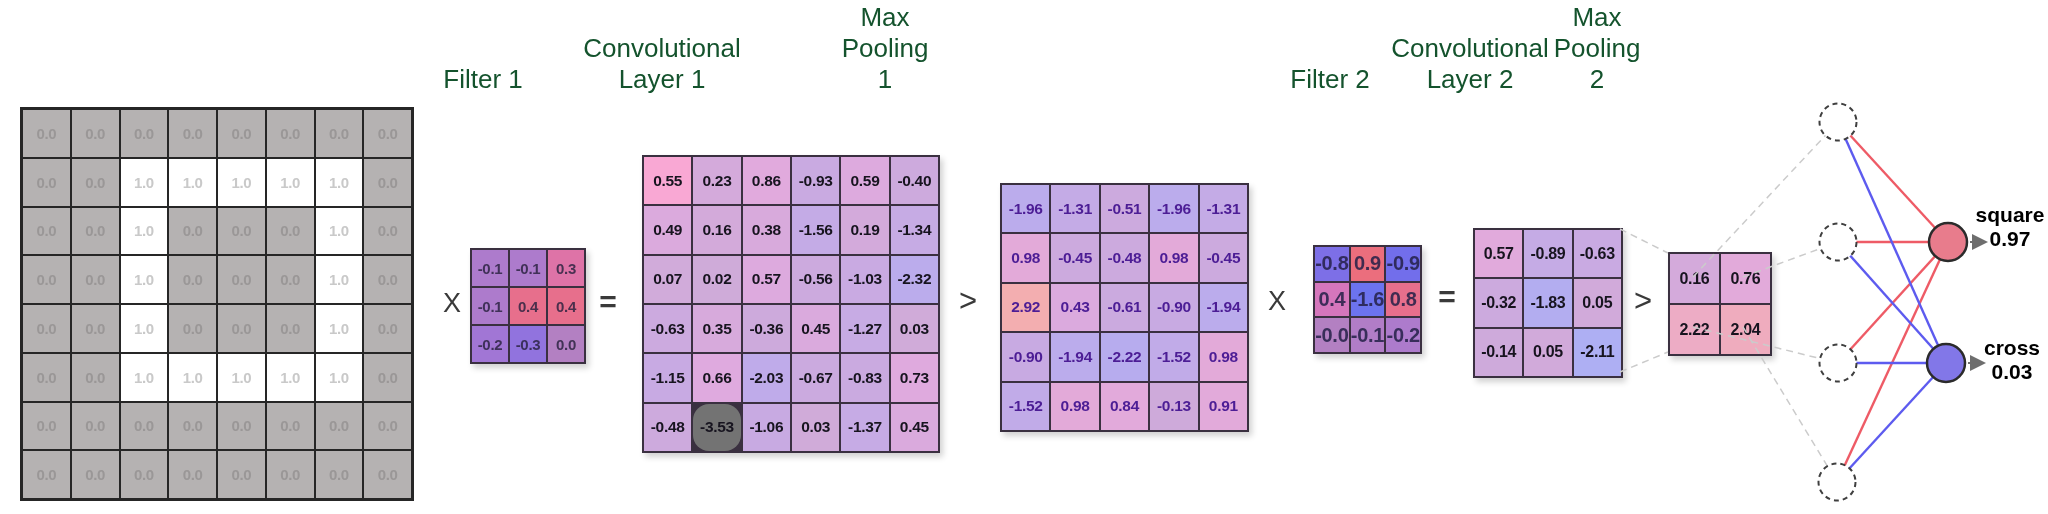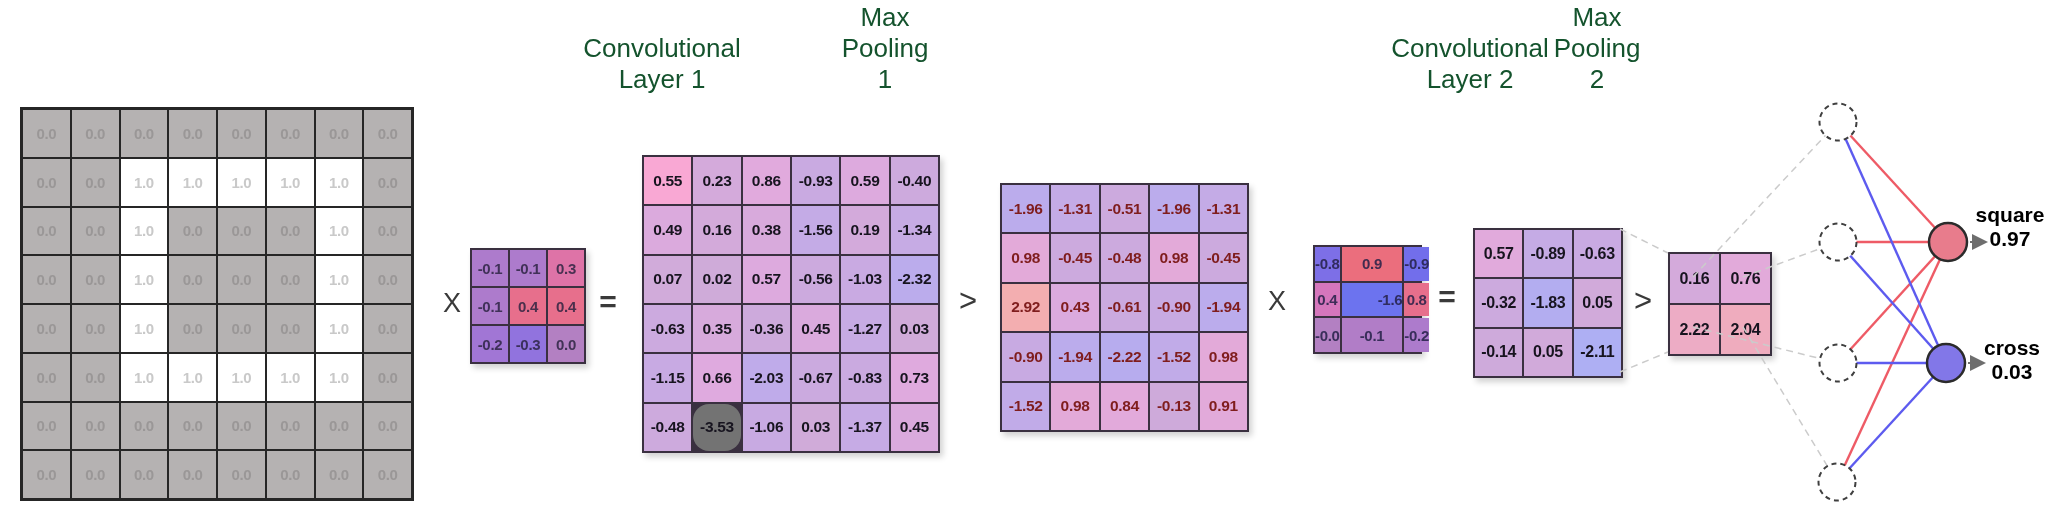--- a/index.html
+++ b/index.html
@@ -52,26 +52,26 @@
     font-size:15px; font-weight:600; color:rgba(40,33,62,0.82);
   }
   #conv1-grid{
     left:642px; top:155px; width:294px; height:294px;
     grid-template-columns:repeat(6,1fr);
     font-size:15.5px; font-weight:700; color:#17141f;
   }
   #pool1-grid{
     left:1000px; top:183px; width:245px; height:245px;
     grid-template-columns:repeat(5,1fr);
-    font-size:15.5px; font-weight:700; color:#7f1d1d;
+    font-size:15.5px; font-weight:700; color:#4c1d95;
   }
   #filter2-grid{
     left:1313px; top:245px; width:105px; height:105px;
     grid-template-columns:repeat(3,1fr);
-    font-size:15px; font-weight:600; color:rgba(35,32,70,0.85);
+    font-size:20px; font-weight:600; color:rgba(35,32,70,0.85);
   }
   #conv2-grid{
     left:1473px; top:228px; width:146px; height:146px;
     grid-template-columns:repeat(3,1fr);
     font-size:16px; font-weight:700; color:#17141f;
   }
   #pool2-grid{
     left:1668px; top:252px; width:100px; height:100px;
     grid-template-columns:repeat(2,1fr);
     font-size:16px; font-weight:700; color:#17141f;
@@ -89,25 +89,27 @@
     font-weight:700; font-size:21px; line-height:24px; color:#000;
   }
   .lbl-square{left:1968px; top:203px;}
   .lbl-cross{left:1970px; top:336px;}
 </style>
 </head>
 <body>
 
 <div class="canvas">
 
+  <div class="hdr h-f1">Filter 1</div>
   <div class="hdr h-c1">Convolutional
 Layer 1</div>
   <div class="hdr h-p1">Max
 Pooling
 1</div>
+  <div class="hdr h-f2">Filter 2</div>
   <div class="hdr h-c2">Convolutional
 Layer 2</div>
   <div class="hdr h-p2">Max
 Pooling
 2</div>
 
   <div class="op op-x1">X</div>
   <div class="op op-eq1">=</div>
   <div class="op op-gt1">&gt;</div>
   <div class="op op-x2">X</div>
@@ -254,21 +256,21 @@
       <div class="cell" style="background: rgb(227, 170, 217);">0.98</div>
       <div class="cell" style="background: rgb(226, 170, 219);">0.84</div>
       <div class="cell" style="background: rgb(206, 170, 218);">-0.13</div>
       <div class="cell" style="background: rgb(226, 170, 218);">0.91</div>
     </div>
   <div id="filter2-grid" class="grid">
       <div class="cell" style="background: rgb(125, 111, 231);">-0.8</div>
       <div class="cell" style="background: rgb(235, 110, 125);">0.9</div>
       <div class="cell" style="background: rgb(114, 110, 235);">-0.9</div>
       <div class="cell" style="background: rgb(213, 118, 188);">0.4</div>
-      <div class="cell" style="background: rgb(108, 115, 239); padding-left: 36px;">-1.6</div>
+      <div class="cell" style="background: rgb(108, 115, 239);">-1.6</div>
       <div class="cell" style="background: rgb(231, 111, 140);">0.8</div>
       <div class="cell" style="background: rgb(179, 128, 194);">-0.0</div>
       <div class="cell" style="background: rgb(177, 125, 199);">-0.1</div>
       <div class="cell" style="background: rgb(173, 123, 204);">-0.2</div>
     </div>
   <div id="conv2-grid" class="grid">
       <div class="cell" style="background: rgb(225, 170, 220);">0.57</div>
       <div class="cell" style="background: rgb(197, 171, 229);">-0.89</div>
       <div class="cell" style="background: rgb(201, 170, 226);">-0.63</div>
       <div class="cell" style="background: rgb(204, 170, 222);">-0.32</div>

